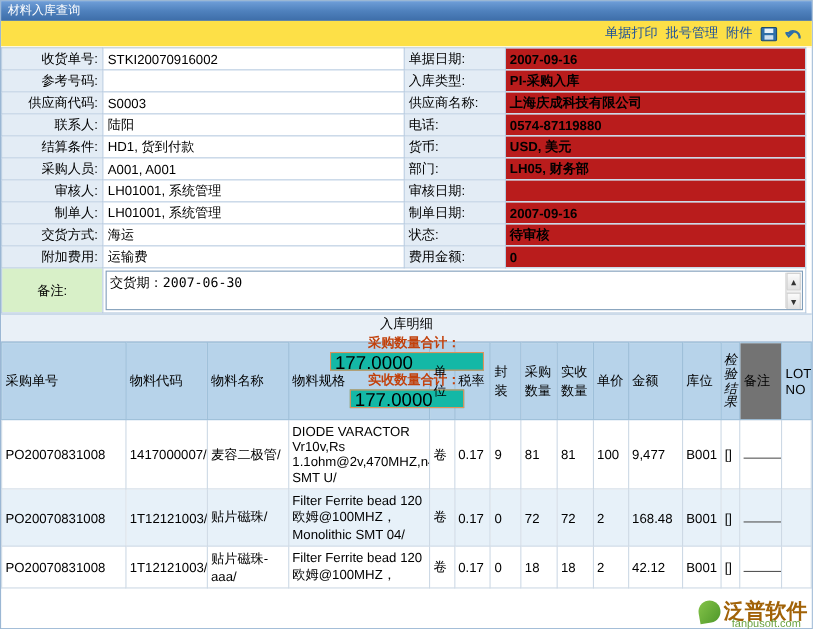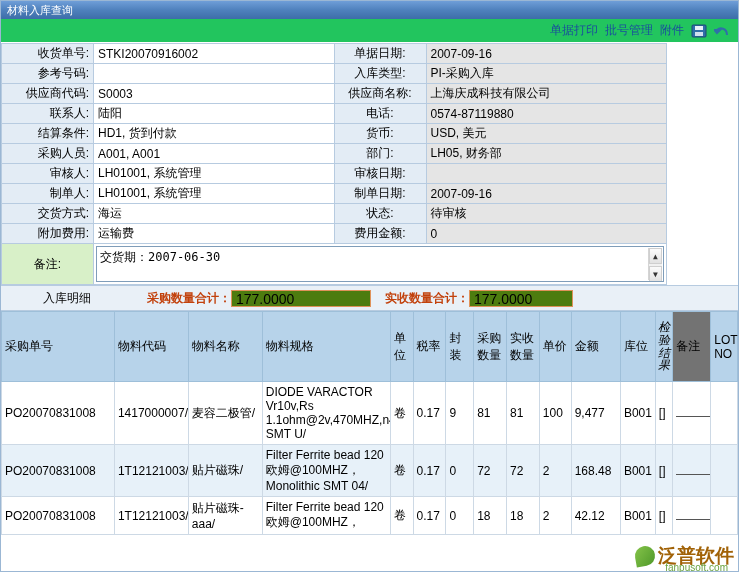--- a/index.html
+++ b/index.html
@@ -31,21 +31,21 @@
     font-size: 11px;
     line-height: 18px;
     padding-left: 6px;
     box-sizing: border-box;
     overflow: hidden;
     white-space: nowrap;
   }
   
   .toolbar {
     height: 24px;
-    background: #22c55e;
+    background: #fde047;
     display: flex;
     align-items: center;
     justify-content: flex-end;
     padding-right: 8px;
     box-sizing: border-box;
     gap: 7px;
     border-bottom: 1px solid #ffffff;
   }
   .toolbar a {
     color: #1a4f9c;
@@ -56,21 +56,21 @@
   .tb-icon {
     display: inline-block;
     width: 16px;
     height: 16px;
     position: relative;
     cursor: pointer;
   }
   
   .form {
     border-collapse: collapse;
-    width: 666px;
+    width: 732px;
     table-layout: fixed;
   }
   .form td {
     border: 1px solid #b7cbe0;
     height: 20px;
     font-size: 12px;
     padding: 1px 4px;
     box-sizing: border-box;
     overflow: hidden;
     white-space: nowrap;
@@ -79,25 +79,26 @@
     background: #e3ecf5;
     text-align: right;
     width: 92px;
     color: #000000;
   }
   td.val {
     background: #ffffff;
   }
   td.lbl2 {
     background: #e3ecf5;
-    text-align: center;
+    text-align: left;
     width: 92px;
   }
   td.valgray {
-    background: #e5e5e5;
+    background: #b91c1c;
+    font-weight: bold;
   }
   
   .remark-row td.lbl {
     background: #d8f0c8;
     vertical-align: middle;
     text-align: center;
     margin-left: 24px;
   }
   .remark-box {
     border: 1px solid #7f9db9;
@@ -131,41 +132,42 @@
   }
   
   .detail-strip {
     display: flex;
     align-items: center;
     height: 24px;
     background: #e9f0f7;
     border-bottom: 1px solid #b7cbe0;
     border-top: 1px solid #b7cbe0;
     font-size: 12px;
+    flex-direction: column;
   }
   .detail-tab {
     width: 132px;
     text-align: center;
     color: #000;
   }
   .sum-label {
     margin-left: 14px;
     font-weight: bold;
     color: #c2410c;
   }
   .sum-value {
-    background: #4d7c0f;
+    background: #14b8a6;
     border: 1px solid #e0925a;
     height: 17px;
     line-height: 17px;
     padding: 0 4px;
     min-width: 140px;
     box-sizing: border-box;
     color: #000;
-    font-size: 14px;
+    font-size: 17px;
   }
   .sum-value.wide2 { min-width: 104px; }
   
   .grid {
     border-collapse: collapse;
     width: 737px;
     table-layout: fixed;
     font-size: 12px;
   }
   .grid th {

